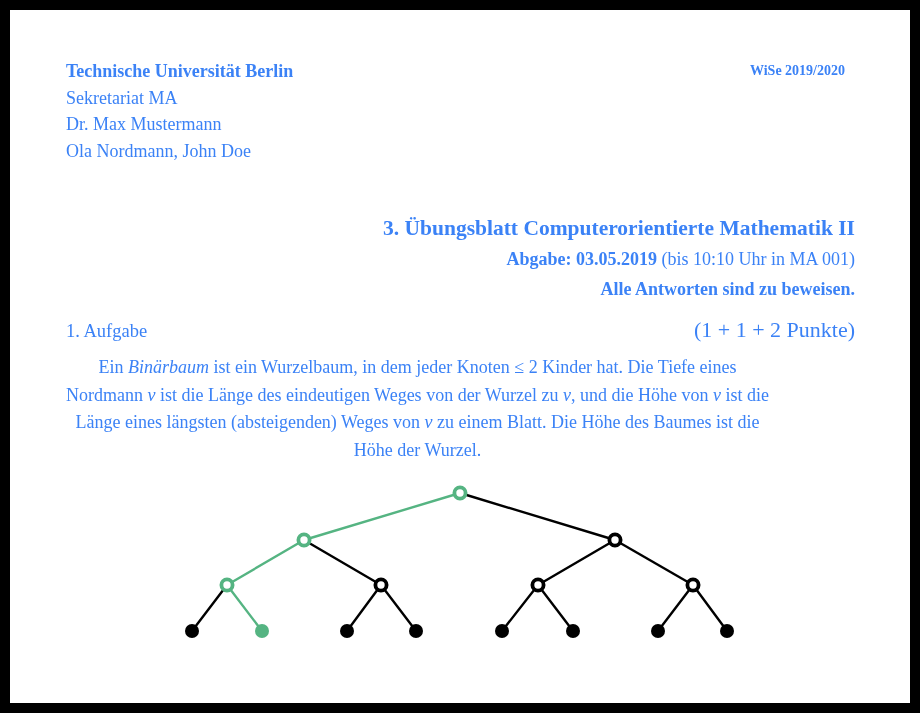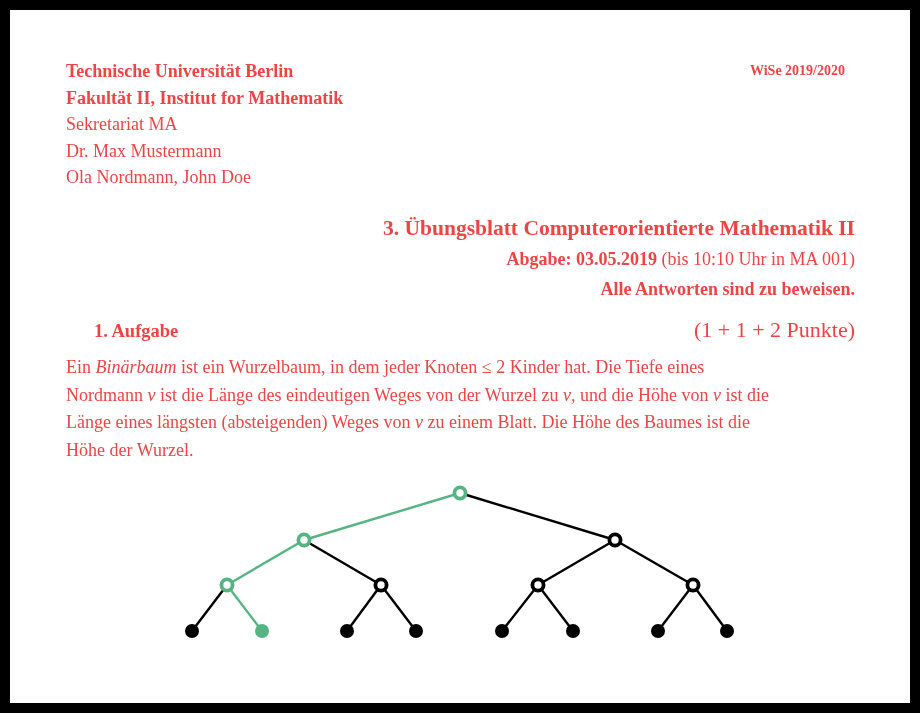--- a/index.html
+++ b/index.html
@@ -14,21 +14,21 @@
     font-family: "Liberation Serif", "DejaVu Serif", serif;
     overflow: hidden;
   }
   .page {
     position: absolute;
     left: 10px;
     top: 10px;
     width: 900px;
     height: 693px;
     background: #ffffff;
-    color: #ef4444;
+    color: #3b82f6;
   }
   .abs { position: absolute; }
 
   .header-left {
     left: 56px;            
     top: 48px;             
     font-size: 18px;
     line-height: 26.5px;
     white-space: nowrap;
   }
@@ -65,49 +65,48 @@
 
   .task-row {
     left: 56px;
     width: 789px;
     top: 307px;
     display: flex;
     justify-content: space-between;
     align-items: baseline;
     font-size: 18.5px;
   }
-  .task-heading { font-weight: bold; margin-left: 28px; }
+  .task-heading { font-weight: normal; }
   .task-points { font-weight: normal; font-size: 22px; }
 
   .paragraph {
     left: 56px;
     top: 344px;
     font-size: 18px;
     line-height: 27.5px;
   }
-  .pline { white-space: nowrap; }
+  .pline { white-space: nowrap; text-align: center; }
   .it { font-style: italic; }
 
   .tree-svg {
     position: absolute;
     left: 0;
     top: 0;
     width: 920px;
     height: 713px;
     pointer-events: none;
   }
 </style>
 </head>
 <body>
 
 <div class="page">
 
   <div class="abs header-left" id="header-left">
       <div class="bold">Technische Universität Berlin</div>
-      <div class="bold">Fakultät II, Institut for Mathematik</div>
       <div>Sekretariat MA</div>
       <div>Dr. Max Mustermann</div>
       <div>Ola Nordmann, John Doe</div>
     </div>
 
   <div class="abs header-right" id="header-right">
       <div class="bold">WiSe 2019/2020</div>
     </div>
 
   <div class="abs center-band sheet-title">3. Übungsblatt Computerorientierte Mathematik II</div>

